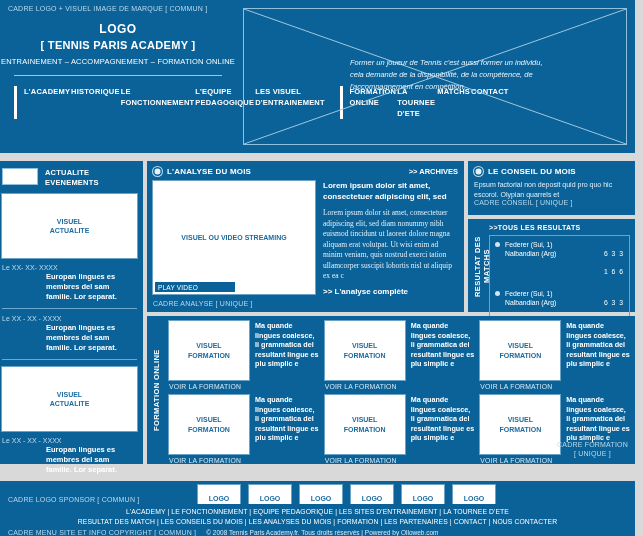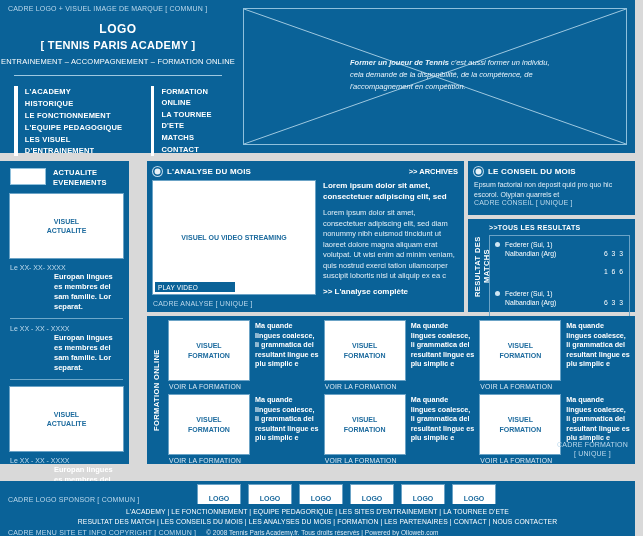--- a/index.html
+++ b/index.html
@@ -26,40 +26,40 @@
   }
   .header-label{position:absolute;left:8px;top:5px;}
   .brand{position:absolute;left:0;top:22px;width:236px;text-align:center;}
   .brand .logo{font-size:12px;font-weight:bold;letter-spacing:.5px;}
   .brand .name{font-size:11px;font-weight:bold;letter-spacing:.3px;margin-top:3px;}
   .brand .tagline{font-size:7.5px;margin-top:6px;letter-spacing:.2px;}
   .brand .rule{height:1px;background:#9ec8e0;margin:9px 14px 0 14px;}
   .navcols{position:absolute;left:14px;top:86px;width:222px;display:flex;gap:14px;}
   .navcol{display:flex;align-items:stretch;gap:7px;}
   .navbar-v{width:4px;background:#ffffff;}
-  .navlist{display:flex;flex-direction:column;gap:1px;}
+  .navlist{display:flex;flex-direction:row;gap:1px;}
   .navlist a{
     color:#ffffff;text-decoration:none;font-size:7.5px;font-weight:bold;
     letter-spacing:.2px;line-height:11px;display:block;
   }
   .hero{
     position:absolute;left:243px;top:8px;width:384px;height:137px;
     border:1px solid #8fc0dc;box-sizing:border-box;overflow:hidden;
   }
   .hero svg{position:absolute;left:0;top:0;}
   .hero-text{
     position:absolute;left:106px;top:48px;width:205px;
     font-size:7.5px;font-style:italic;line-height:12px;color:#eaf4fb;
   }
-  .hero-text b{font-weight:bold;}
+  .hero-text b{font-weight:normal;}
 
   
   .col-news{
-    position:absolute;left:0;top:161px;width:129px;height:303px;
-    background:#0a6298;box-sizing:border-box;padding:7px 6px 5px 10px;
+    position:absolute;left:0;top:161px;width:143px;height:303px;
+    background:#0a6298;box-sizing:border-box;padding:7px 6px 5px 2px;
   }
   .news-head{display:flex;align-items:flex-start;gap:7px;}
   .news-head .sq{width:36px;height:17px;background:#fff;border:1px solid #8fc0dc;box-sizing:border-box;}
   .news-head .t{font-size:7.5px;font-weight:bold;line-height:9.5px;letter-spacing:.2px;}
   .news-visual{height:62px;margin-top:7px;}
   .news-date{font-size:7px;color:#c2dcee;margin-top:6px;}
   .news-txt{font-size:7.5px;font-weight:bold;line-height:10px;margin-top:1px;margin-left:44px;}
   .news-sep{height:1px;background:#6ea8ca;margin:6px 0 0 0;}
   .news-foot{margin-top:7px;}
 
@@ -78,21 +78,21 @@
     display:flex;align-items:center;justify-content:center;
   }
   .video-box .lbl{color:#1d6b9e;font-weight:bold;font-size:7px;}
   .playvideo{
     position:absolute;left:1px;bottom:1px;width:80px;height:10px;
     background:#0a6298;color:#ffffff;font-size:6.5px;letter-spacing:.2px;
     display:flex;align-items:center;padding-left:3px;box-sizing:border-box;
   }
   .analyse-text{flex:1;}
   .analyse-text h3{margin:0;font-size:8px;line-height:10.5px;font-weight:bold;}
-  .analyse-text p{margin:6px 0 0 0;font-size:7.5px;line-height:10.5px;color:#e3eff7;}
+  .analyse-text p{margin:6px 0 0 0;font-size:7.5px;line-height:10.5px;color:#e3eff7;font-family:Liberation Serif, serif;}
   .analyse-more{display:block;margin-top:5px;font-size:8px;font-weight:bold;color:#fff;text-decoration:none;}
   .center-foot{margin-top:4px;}
 
   .col-right{
     position:absolute;left:468px;top:161px;width:167px;height:54px;
     background:#0a6298;box-sizing:border-box;padding:6px 6px 3px 6px;
   }
   .conseil-p{margin:4px 0 0 0;font-size:7px;line-height:9.5px;color:#e3eff7;}
   .col-right2{
     position:absolute;left:468px;top:219px;width:167px;height:93px;

